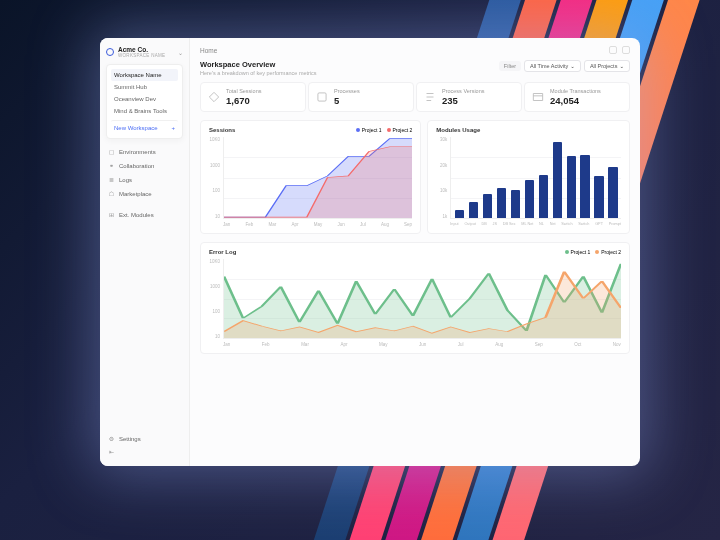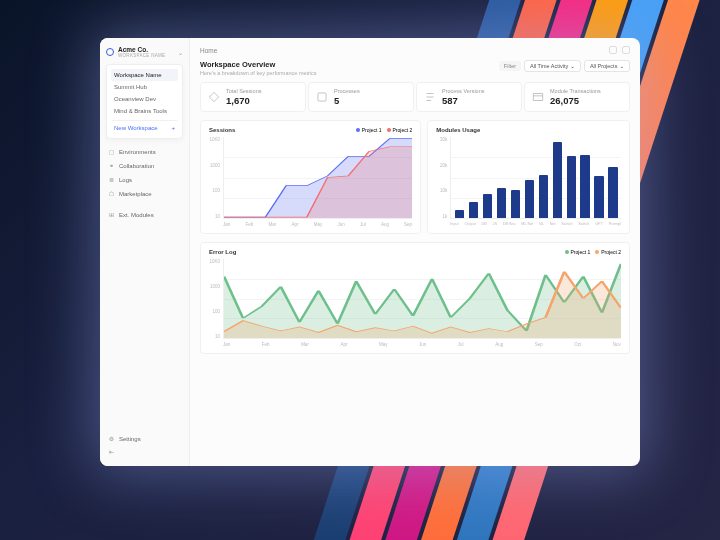--- a/index.html
+++ b/index.html
@@ -234,32 +234,32 @@
           </div>
       </div>
       <div class="kpi">
         <span class="kpi-ic">
             <svg width="14" height="14" viewBox="0 0 24 24" fill="none" stroke="currentColor" stroke-width="1.5">
               <path d="M6 6h12M6 12h12M6 18h8"></path>
             </svg>
           </span>
         <div>
             <div class="kpi-lbl">Process Versions</div>
-            <div class="kpi-val">587</div>
+            <div class="kpi-val">235</div>
           </div>
       </div>
       <div class="kpi">
         <span class="kpi-ic">
             <svg width="14" height="14" viewBox="0 0 24 24" fill="none" stroke="currentColor" stroke-width="1.5">
               <path d="M4 6h16v12H4z M4 10h16"></path>
             </svg>
           </span>
         <div>
             <div class="kpi-lbl">Module Transactions</div>
-            <div class="kpi-val">26,075</div>
+            <div class="kpi-val">24,054</div>
           </div>
       </div>
     </div>
 
     <div class="charts-row">
       <div class="card sessions-card">
         <div class="card-head">
           <span class="card-title">Sessions</span>
           <div class="legend">
             <span><span class="lg-dot" style="background:#5b6ef5"></span><span>Project 1</span></span>

